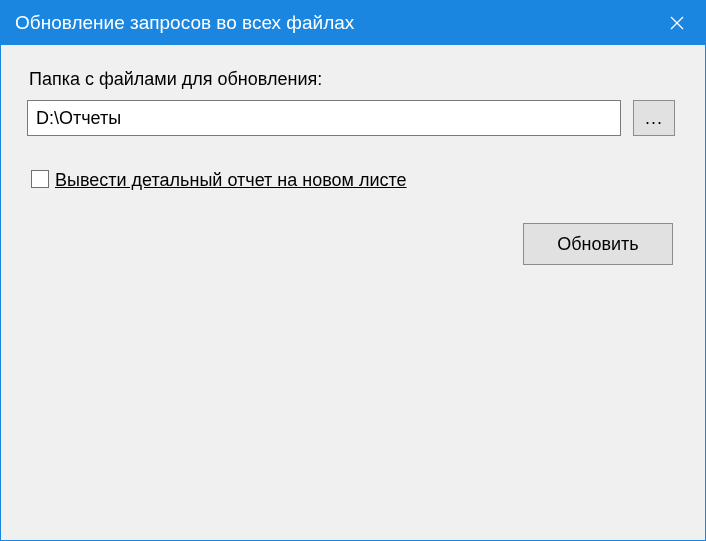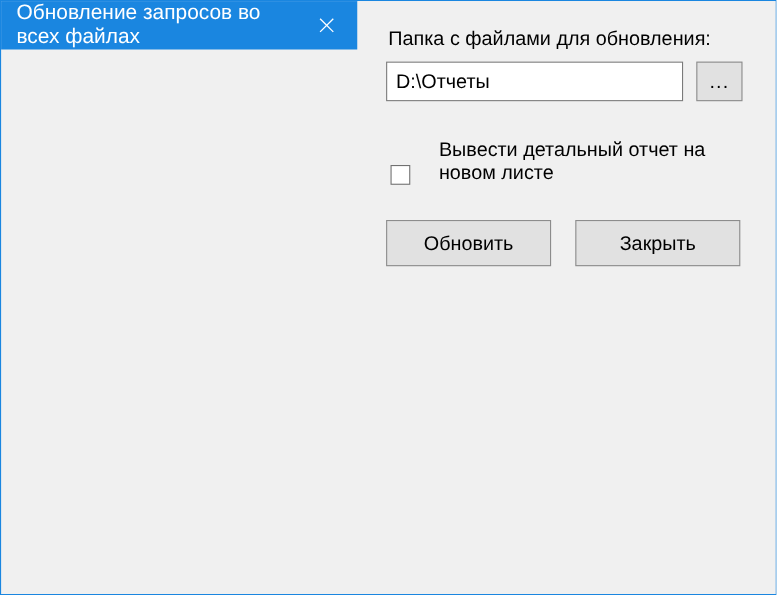--- a/index.html
+++ b/index.html
@@ -7,20 +7,21 @@
     margin: 0; padding: 0;
     font-family: Tahoma, "Segoe UI", Arial, sans-serif;
     background: #fff;
   }
   .window {
     width: 706px;
     height: 541px;
     border: 1px solid #1a86e0;
     background: #f0f0f0;
     display: flex;
+    flex-direction: column;
   }
   .titlebar {
     height: 44px;
     background: #1a86e0;
     color: #fff;
     display: flex;
     align-items: center;
     padding: 0 0 0 14px;
     font-size: 19px;
   }
@@ -116,23 +117,24 @@
     height: 32px;
     border: 1px solid #7a7a7a;
     background: #fff;
     margin-left: 8px;
     font-size: 17px;
     padding: 0 6px;
     font-family: inherit;
   }
   .check-row {
     display: flex;
-    align-items: flex-end;
-    gap: 26px;
+    align-items: flex-start;
+    gap: 6px;
     margin: 0 0 32px 4px;
+    text-decoration: underline;
   }
   .checkbox-box {
     width: 18px; height: 18px;
     border: 1px solid #707070;
     background: #fff;
     cursor: pointer;
     flex-shrink: 0;
   }
   .button-row {
     display: flex;
@@ -176,17 +178,16 @@
     </div>
 
 
     <div class="check-row">
       <span class="checkbox-box"></span>
       <span>Вывести детальный отчет на новом листе</span>
     </div>
 
     <div class="button-row">
       <button class="action-btn">Обновить</button>
-      <button class="action-btn">Закрыть</button>
     </div>
 
   </div>
 </div>
 
 </body></html>

